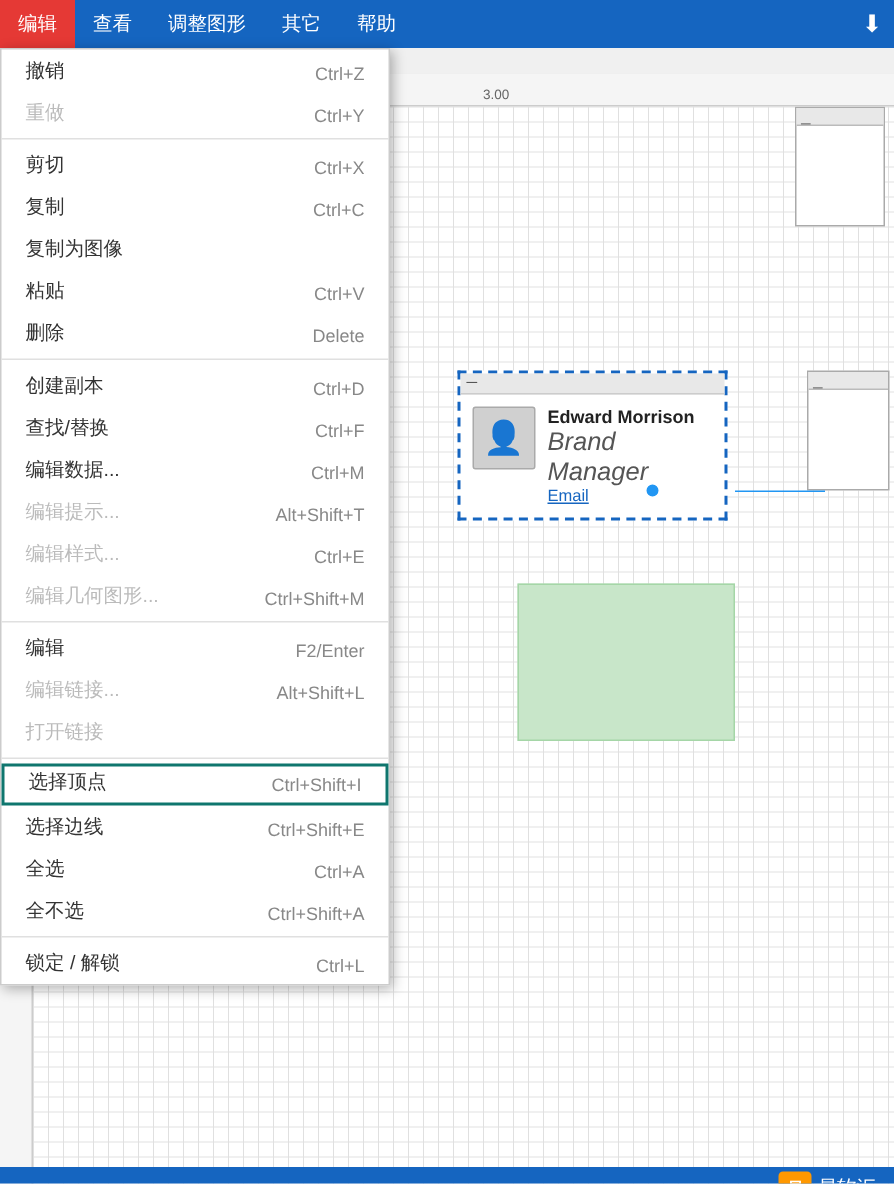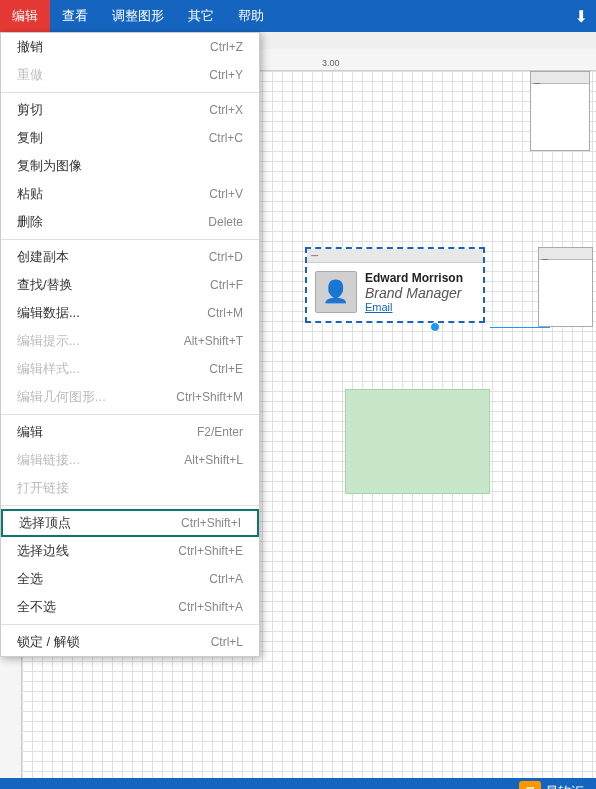--- a/index.html
+++ b/index.html
@@ -24,21 +24,21 @@
 
     
     .dropdown-overlay {
       position: absolute; top: 32px; left: 0;
       width: 260px; background: white;
       box-shadow: 2px 2px 8px rgba(0,0,0,0.3);
       border: 1px solid #ccc; z-index: 200;
       font-size: 13px; color: #333;
     }
     .dropdown-item {
-      display: flex; align-items: center; justify-content: space-between;
+      display: flex; align-items: flex-end; justify-content: space-between;
       padding: 5px 16px; height: 28px; cursor: pointer;
       user-select: none;
     }
     .dropdown-item.disabled { color: #bbb; cursor: default; gap: 32px; }
     .dropdown-item.highlighted {
       border: 2px solid #0f766e; background: white;
     }
     .dropdown-separator {
       height: 1px; background: #e0e0e0; margin: 3px 0;
     }
@@ -234,21 +234,21 @@
     </div>
 
     <div style="display:flex; align-items:flex-start; padding:8px; gap:8px;">
 
       <div style="width:42px; height:42px; border:1px solid #aaa; background:#d0d0d0; flex-shrink:0; display:flex; align-items:center; justify-content:center; font-size:22px; color:#555; border-radius:2px;">
         👤
       </div>
 
       <div>
         <div style="font-weight:bold; font-size:12px; color:#222;">Edward Morrison</div>
-        <div style="font-style:italic; font-size:14px; color:#555;">Brand Manager</div>
+        <div style="font-style:italic; font-size:17px; color:#555;">Brand Manager</div>
         <div style="font-size:11px; color:#1565c0; text-decoration:underline; cursor:pointer;">Email</div>
       </div>
     </div>
   </div>
 
   <div style="position:absolute; top:340px; left:345px; width:145px; height:105px; background:#c8e6c9; border:1px solid #a5d6a7; z-index:5;"></div>
 
   <div style="position:absolute; bottom:0; left:0; right:0; height:28px; background:#1565c0; display:flex; align-items:center; justify-content:flex-end; padding:0 12px; z-index:20;">
     <div class="brand-logo">
       <div style="width:22px; height:22px; background:#ff9800; border-radius:3px; display:flex; align-items:center; justify-content:center; font-size:11px; font-weight:bold; color:white;">易</div>

